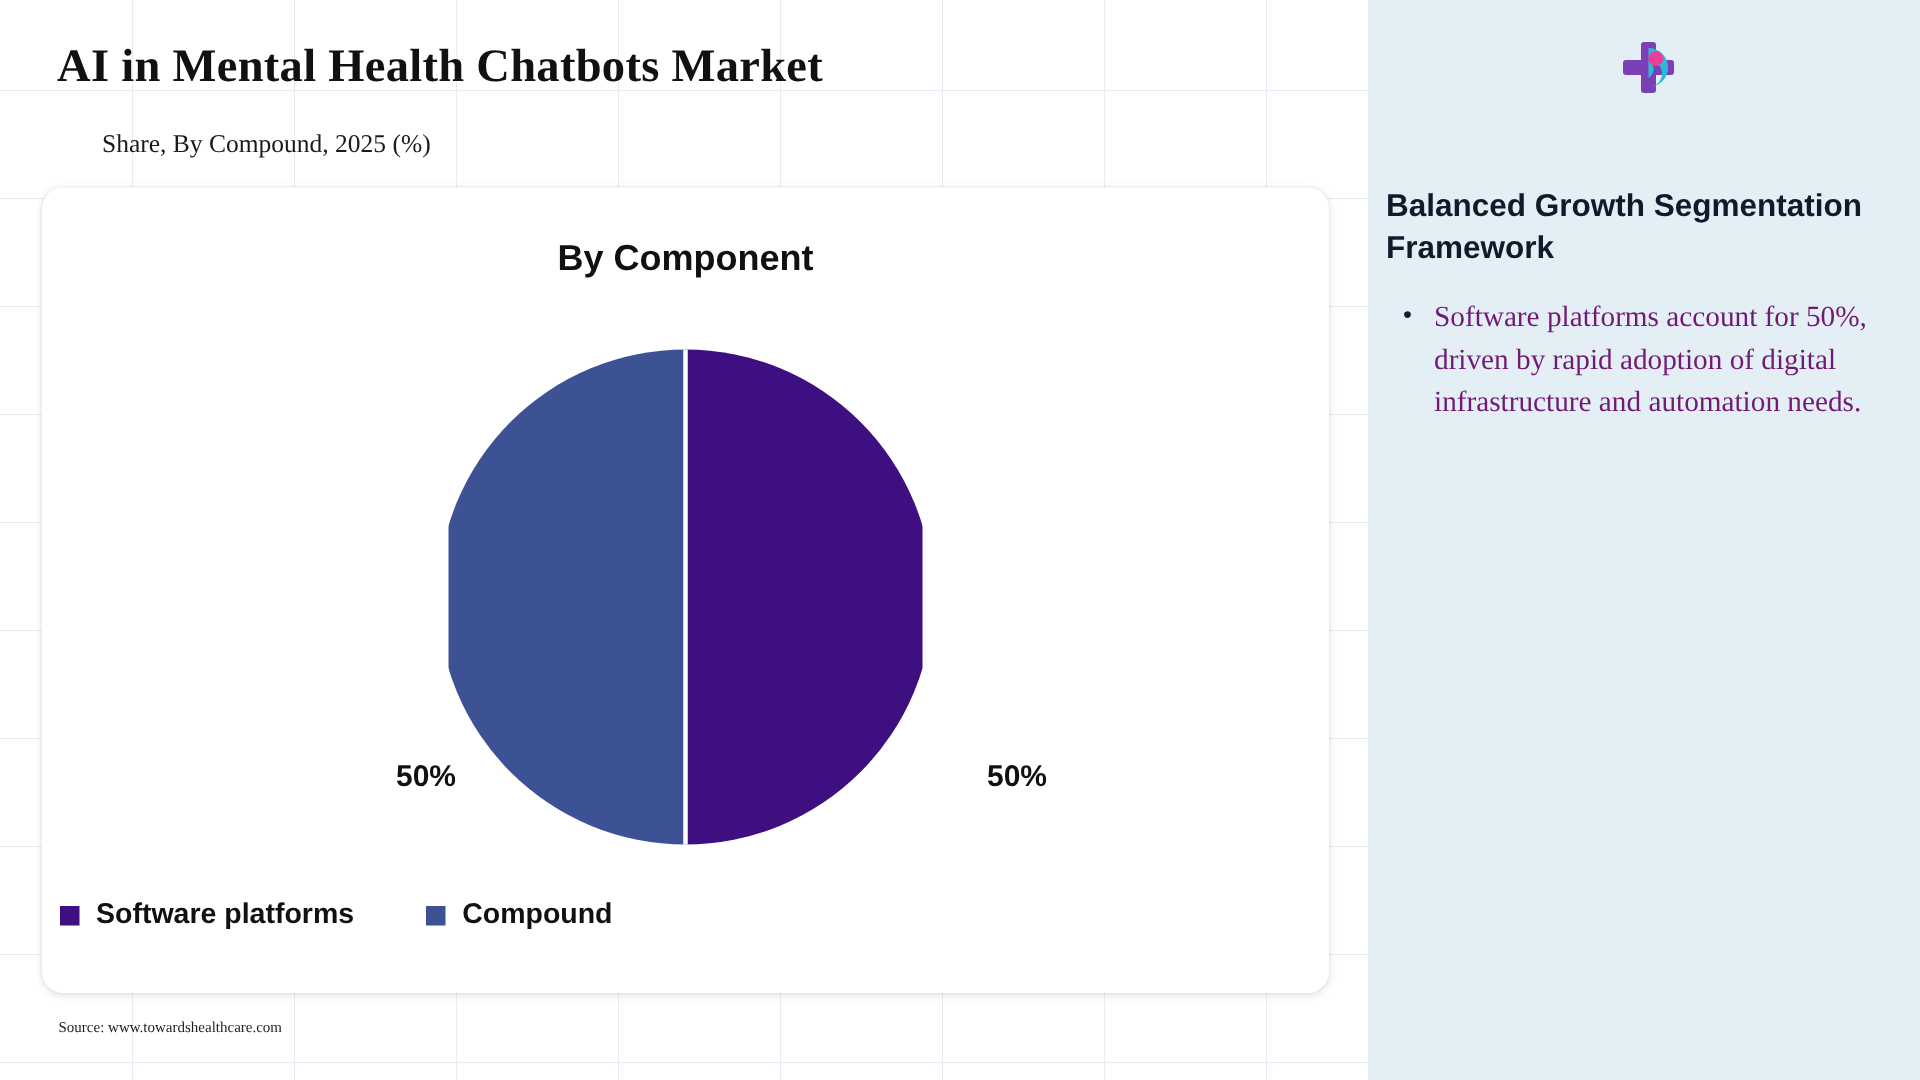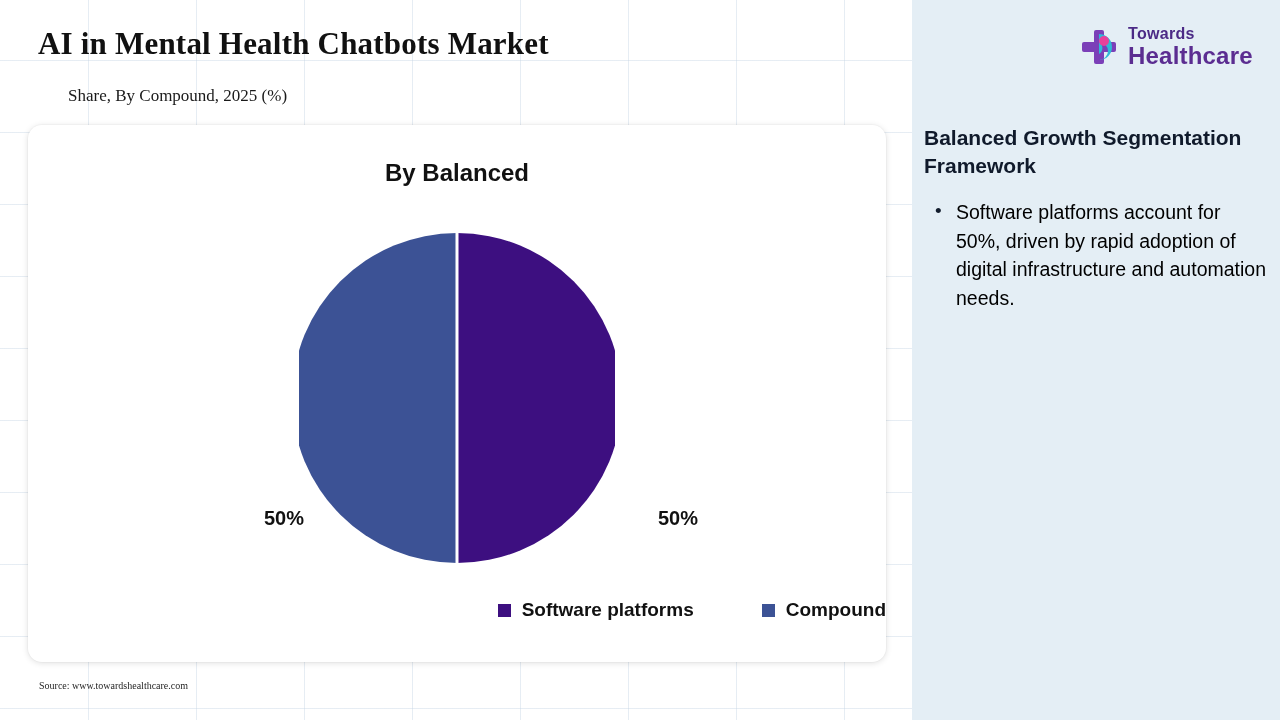--- a/index.html
+++ b/index.html
@@ -102,27 +102,27 @@
   .label-right {
     position: absolute;
     left: 630px;
     top: 382px;
     font-size: 20px;
     font-weight: bold;
     color: #111111;
   }
   .legend {
     position: absolute;
-    left: 0;
+    left: 12px;
     top: 474px;
     width: 858px;
     display: flex;
-    justify-content: flex-end;
+    justify-content: flex-start;
     align-items: center;
-    gap: 68px;
+    gap: 48px;
   }
   .legend-item {
     display: flex;
     align-items: center;
     gap: 11px;
   }
   .legend-swatch {
     width: 13px;
     height: 13px;
     display: inline-block;
@@ -194,21 +194,22 @@
     margin: 0;
     padding: 0;
     list-style: none;
   }
   .bullet {
     position: relative;
     padding-left: 30px;
     margin-bottom: 22px;
     font-size: 19.5px;
     line-height: 1.47;
-    color: #000000;
+    color: #701a75;
+    font-family: Liberation Serif, serif;
   }
   .bullet::before {
     content: "\2022";
     position: absolute;
     left: 9px;
     top: -1px;
     font-size: 19px;
     color: #121c2c;
   }
 </style>
@@ -219,21 +220,21 @@
 
   <div class="grid-bg"></div>
 
   <div class="left-panel">
 
     <div class="title">AI in Mental Health Chatbots Market</div>
     <div class="subtitle">Share, By Compound, 2025 (%)</div>
 
     <div class="card">
 
-      <div class="chart-title">By Balanced</div>
+      <div class="chart-title">By Component</div>
 
       <div class="pie-wrap">
         <svg class="pie" viewBox="0 0 316 332">
 
           <path d="M158 166 L158 1 A165 165 0 0 1 158 331 Z" fill="#3d0f80"></path>
 
           <path d="M158 166 L158 331 A165 165 0 0 1 158 1 Z" fill="#3c5295"></path>
           <line x1="158" y1="1" x2="158" y2="331" stroke="#ffffff" stroke-width="3"></line>
         </svg>
       </div>
@@ -262,24 +263,20 @@
 
     <div class="brand">
       <span class="brand-mark">
         <svg width="38" height="38" viewBox="0 0 38 38">
           <rect x="2" y="14" width="34" height="10" rx="2" fill="#7b3fb8"></rect>
           <rect x="14" y="2" width="10" height="34" rx="2" fill="#7b3fb8"></rect>
           <path d="M19 6 A13 13 0 0 1 19 32 A9 9 0 0 0 19 14 A7 7 0 0 1 19 26 Z" fill="#2fb9d6"></path>
           <circle cx="24" cy="13" r="5" fill="#e8409a"></circle>
         </svg>
       </span>
-      <span class="brand-text">
-        <span class="brand-top" style="display:block">Towards</span>
-        <span class="brand-bottom" style="display:block">Healthcare</span>
-      </span>
     </div>
 
     <div class="panel-heading">Balanced Growth Segmentation Framework</div>
 
     <ul class="bullets">
       <li class="bullet">Software platforms account for 50%, driven by rapid adoption of digital infrastructure and automation needs.</li>
     </ul>
 
   </div>
 

